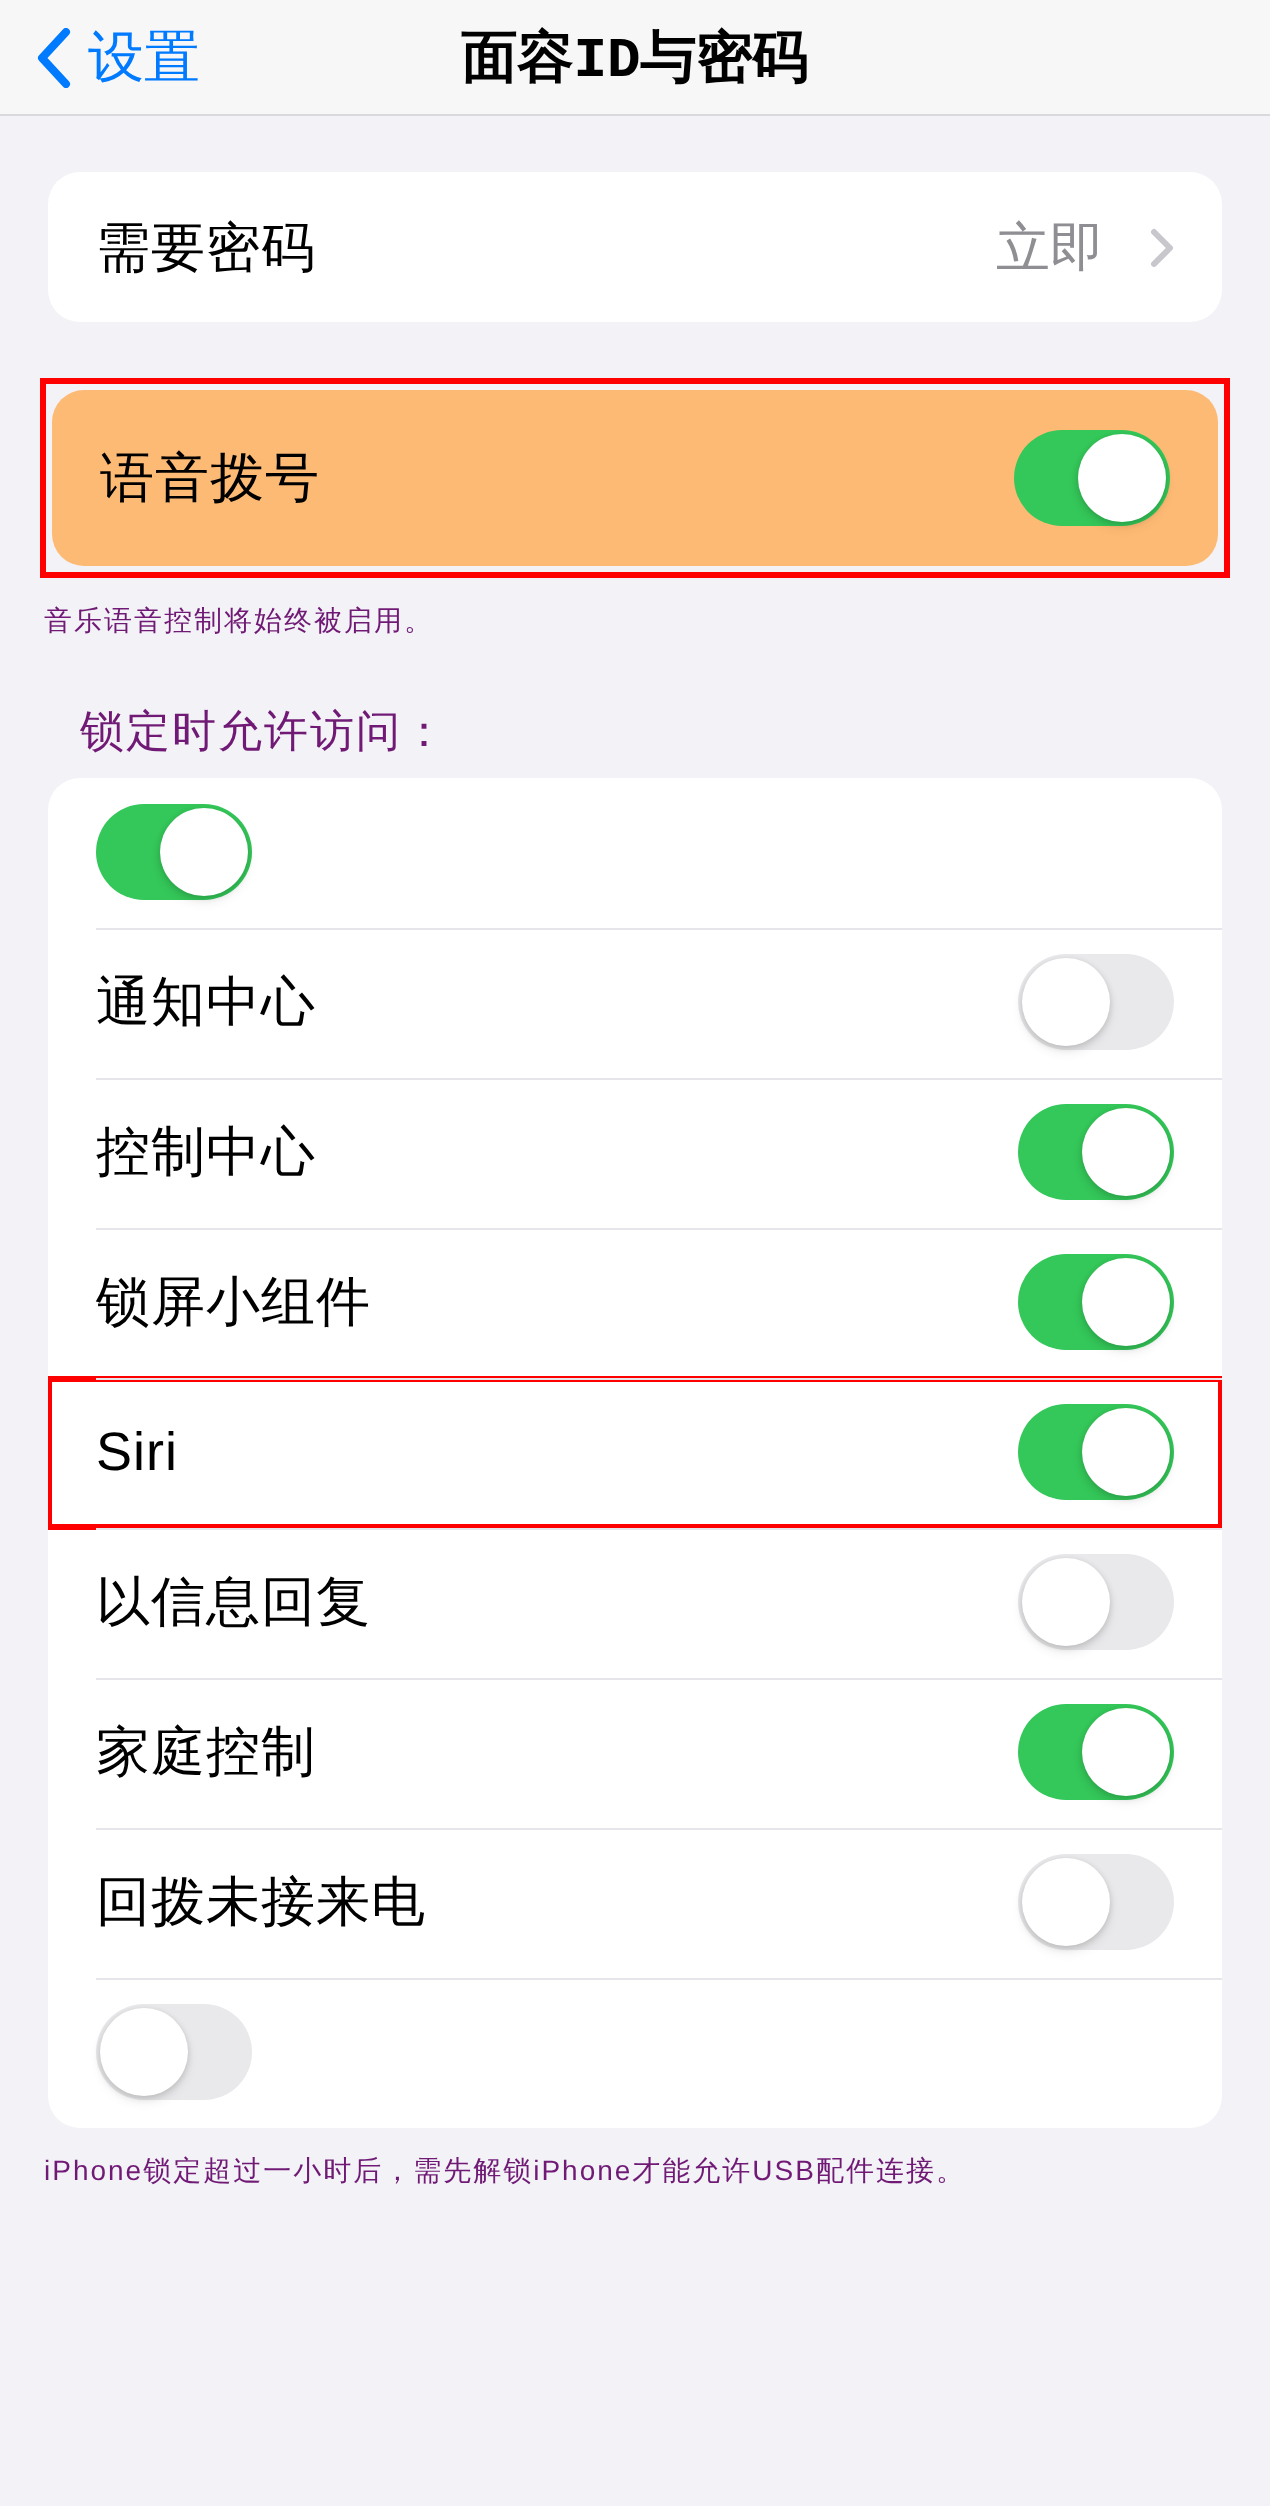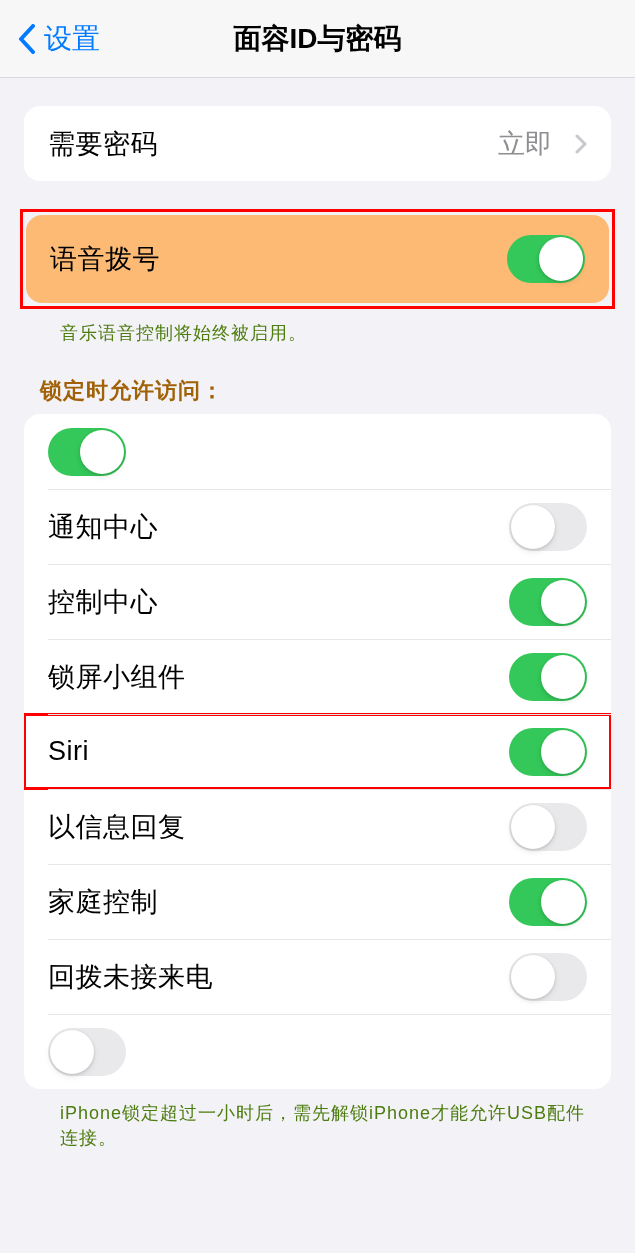--- a/index.html
+++ b/index.html
@@ -9,21 +9,21 @@
     }
     body {
       width: 635px;
       height: 1253px;
       background: #f2f2f7;
       font-family: -apple-system, "PingFang SC", "Helvetica Neue", sans-serif;
       overflow: hidden;
     }
     .header {
       background: #f7f7f8;
-      height: 78px;
+      height: 58px;
       display: flex;
       align-items: center;
       padding: 0 10px;
       border-bottom: 1px solid #d9d9dd;
       position: relative;
     }
     .back-group {
       display: flex;
       align-items: center;
       color: #007aff;
@@ -42,20 +42,21 @@
     }
     .header-title {
       position: absolute;
       left: 0;
       right: 0;
       text-align: center;
       font-size: 28px;
       font-weight: 600;
       color: #000;
       pointer-events: none;
+      font-family: Liberation Mono, monospace;
     }
     .content {
       padding: 0 0 20px 0;
     }
     .group {
       margin: 28px 24px 0 24px;
       background: #fff;
       border-radius: 16px;
       overflow: hidden;
     }
@@ -117,32 +118,31 @@
       background: #fff;
       box-shadow: 0 1px 3px rgba(0,0,0,0.15), 0 3px 6px rgba(0,0,0,0.08);
     }
     .toggle.on .toggle-knob {
       right: 2px;
     }
     .toggle.off .toggle-knob {
       left: 2px;
     }
     .footer-text {
-      margin: 12px 40px 0 60px;
-      font-size: 18px;
-      color: #4d7c0f;
+      margin: 12px 40px 0 22px;
+      font-size: 14px;
+      color: #701a75;
       letter-spacing: 1px;
       line-height: 1.4;
     }
     .section-header {
       margin: 30px 40px 8px 40px;
       font-size: 22px;
-      color: #a16207;
+      color: #701a75;
       letter-spacing: 1px;
-      font-weight: bold;
     }
     .group-tight {
       margin-top: 6px;
     }
     .highlight-box {
       border: 3px solid #ff0000;
       padding: 3px;
       margin: 28px 20px 0 20px;
       border-radius: 0;
     }

